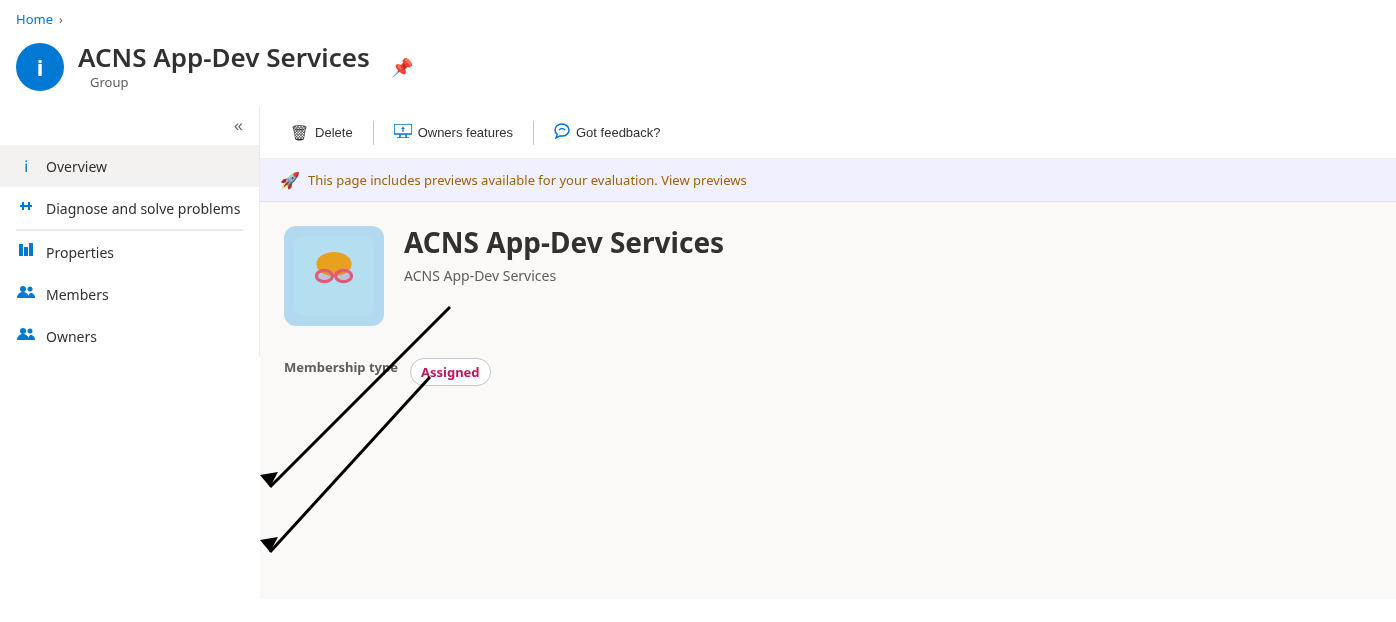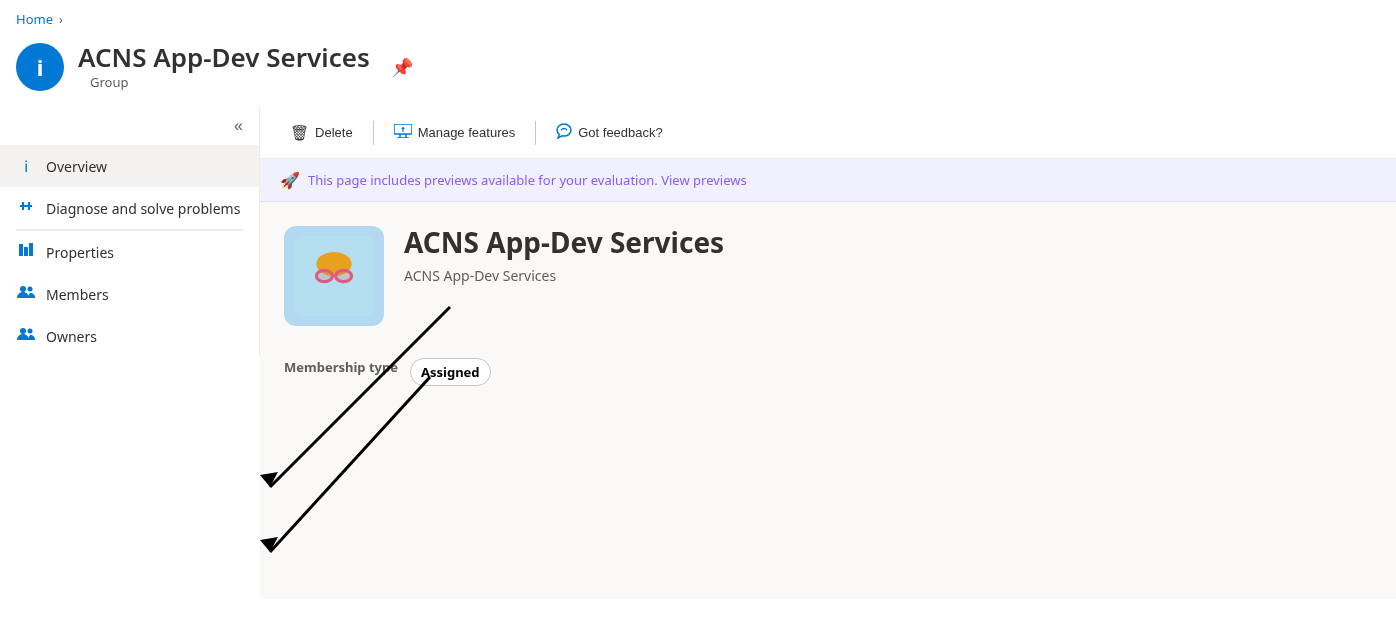--- a/index.html
+++ b/index.html
@@ -160,21 +160,21 @@
       display: flex;
       align-items: center;
       gap: 8px;
       font-size: 13px;
     }
     .preview-banner .rocket-icon {
       color: #7b2aaa;
       font-size: 16px;
     }
     .preview-banner a {
-      color: #8b5cf6;
+      color: #a16207;
       text-decoration: none;
     }
 
     
     .resource-section {
       padding: 24px 24px 16px 24px;
       background: #faf9f8;
     }
     .resource-card {
       display: flex;
@@ -213,21 +213,21 @@
       font-size: 13px;
       color: #605e5c;
       font-weight: bold;
     }
     .meta-value {
       border: 1px solid #c8c6c4;
       background: #fff;
       padding: 4px 10px;
       border-radius: 14px;
       font-size: 13px;
-      color: #000000;
+      color: #be185d;
     }
 
     
     .swimmer-svg { width: 80px; height: 80px; }
 
     
     .sidebar-wrapper {
       position: relative;
     }
   </style>
@@ -341,21 +341,21 @@
         <span class="btn-icon" style="color:#0078d4;">
           <svg width="18" height="14" viewBox="0 0 18 14">
             <rect x="0" y="0" width="18" height="10" rx="1" fill="none" stroke="#0078d4" stroke-width="1.5"></rect>
             <line x1="6" y1="10" x2="6" y2="14" stroke="#0078d4" stroke-width="1.5"></line>
             <line x1="12" y1="10" x2="12" y2="14" stroke="#0078d4" stroke-width="1.5"></line>
             <line x1="3" y1="14" x2="15" y2="14" stroke="#0078d4" stroke-width="1.5"></line>
             <path d="M7 5 L9 3 L11 5" fill="#0078d4"></path>
             <line x1="9" y1="3" x2="9" y2="8" stroke="#0078d4" stroke-width="1.2"></line>
           </svg>
         </span>
-        <span>Manage features</span>
+        <span>Owners features</span>
       </button>
 
       <div class="toolbar-sep"></div>
 
       <button class="toolbar-btn">
         <span class="btn-icon" style="color:#0078d4;">
           <svg width="16" height="16" viewBox="0 0 16 16">
             <path d="M8 1C4.1 1 1 3.7 1 7c0 1.7.8 3.3 2.2 4.4L2 15l4.1-2.1c.6.1 1.2.2 1.9.2 3.9 0 7-2.7 7-6S11.9 1 8 1z" fill="none" stroke="#0078d4" stroke-width="1.5"></path>
             <path d="M5 7 Q8 4 11 7" fill="none" stroke="#0078d4" stroke-width="1.2"></path>
           </svg>

